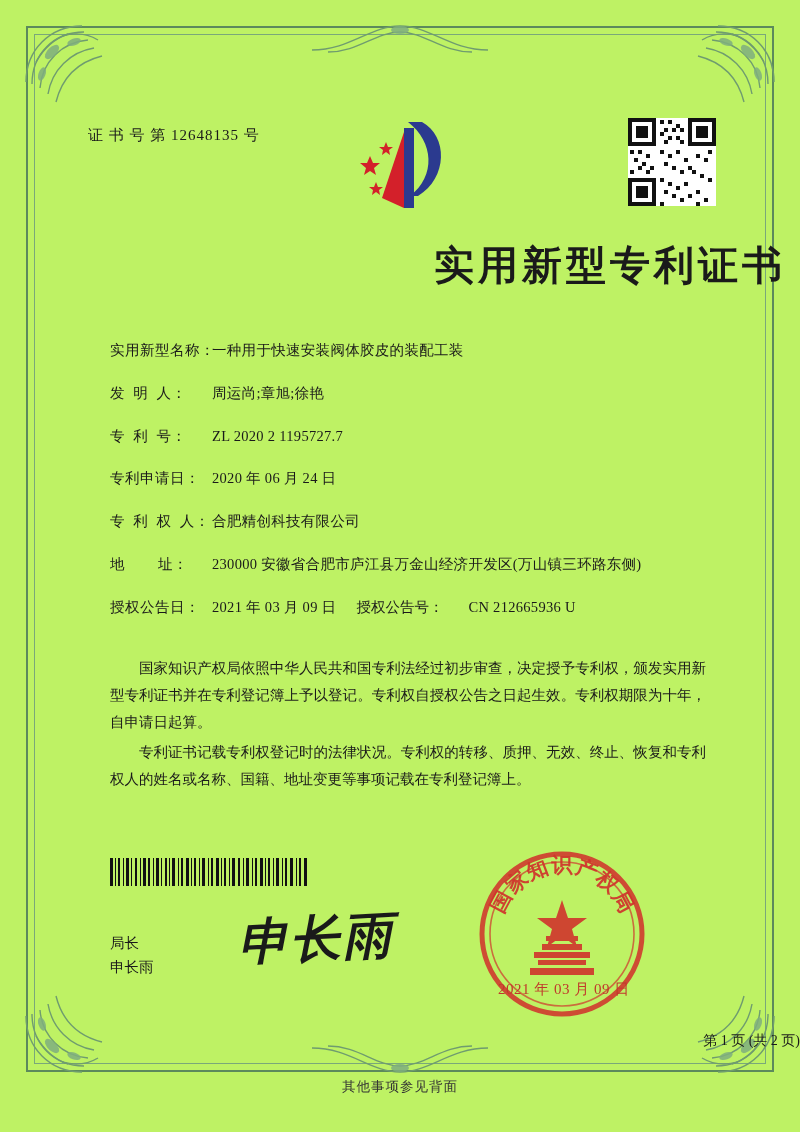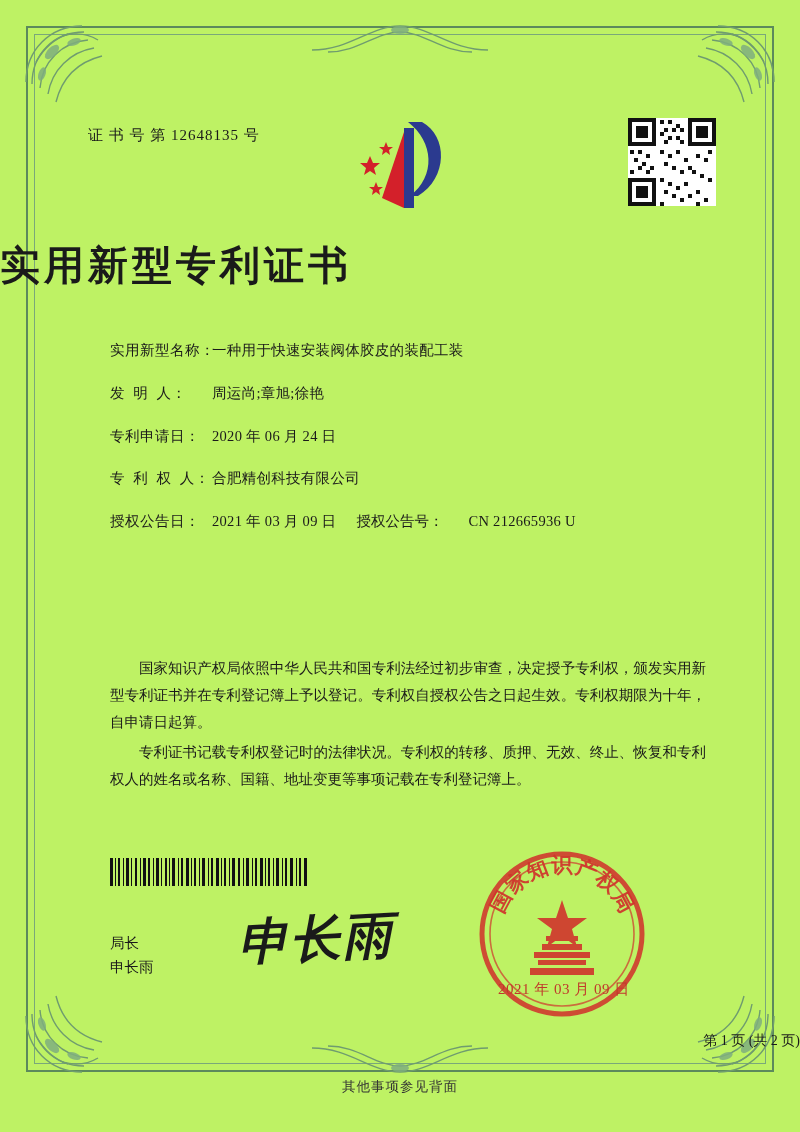--- a/index.html
+++ b/index.html
@@ -82,21 +82,21 @@
     top: 118px;
     width: 88px;
     height: 88px;
   }
 
   .title {
     position: absolute;
     left: 0;
     right: 14px;
     top: 238px;
-    text-align: left;
+    text-align: right;
     font-size: 40px;
     font-weight: bold;
     letter-spacing: 4px;
     font-family: Liberation Serif, serif;
   }
 
   
   .fields {
     position: absolute;
     left: 110px;
@@ -397,26 +397,34 @@
   <div class="fields">
     <div class="frow">
       <div class="flabel">实用新型名称：</div>
       <div class="fvalue">一种用于快速安装阀体胶皮的装配工装</div>
     </div>
     <div class="frow">
       <div class="flabel">发  明  人：</div>
       <div class="fvalue">周运尚;章旭;徐艳</div>
     </div>
     <div class="frow">
+      <div class="flabel">专  利  号：</div>
+      <div class="fvalue">ZL 2020 2 1195727.7</div>
+    </div>
+    <div class="frow">
       <div class="flabel">专利申请日：</div>
       <div class="fvalue">2020 年 06 月 24 日</div>
     </div>
     <div class="frow">
       <div class="flabel">专  利  权  人：</div>
       <div class="fvalue">合肥精创科技有限公司</div>
+    </div>
+    <div class="frow">
+      <div class="flabel">地        址：</div>
+      <div class="fvalue">230000 安徽省合肥市庐江县万金山经济开发区(万山镇三环路东侧)</div>
     </div>
     <div class="frow two">
       <div class="flabel">授权公告日：</div>
       <div class="fvalue">2021 年 03 月 09 日</div>
       <div class="flabel2">授权公告号：</div>
       <div class="fvalue">CN 212665936 U</div>
     </div>
   </div>
 
   <div class="paras">

